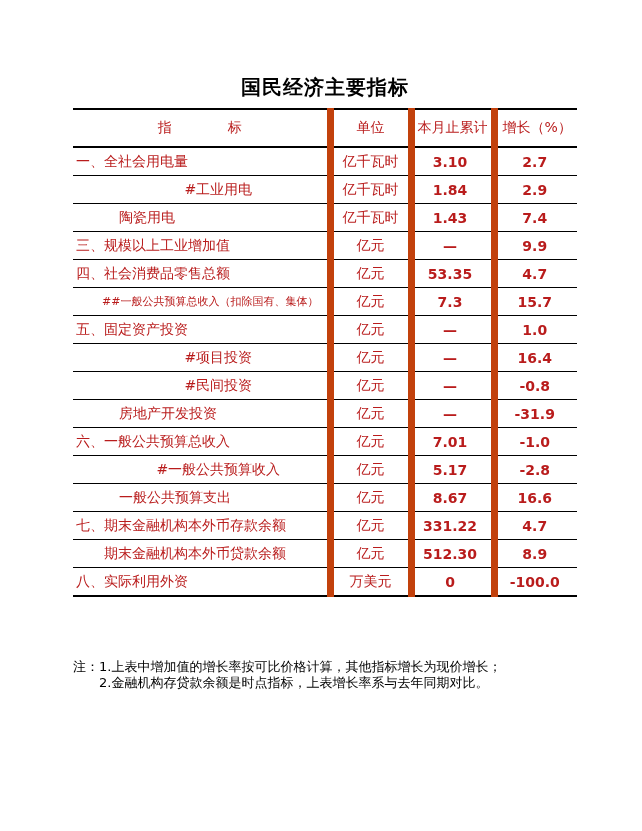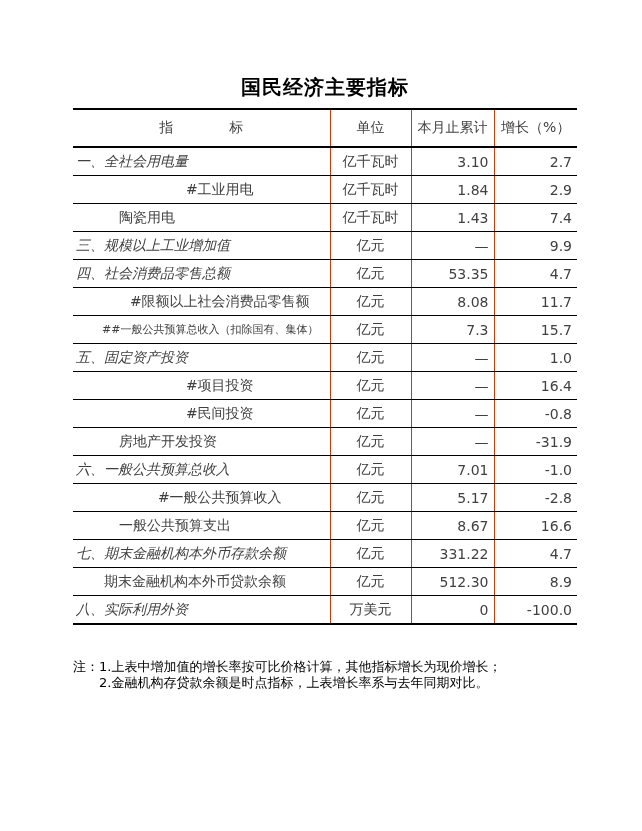--- a/index.html
+++ b/index.html
@@ -27,21 +27,21 @@
   table.report-table {
     position: absolute;
     top: 108px;
     left: 73px;
     width: 504px;
     border-collapse: collapse;
     table-layout: fixed;
     border-top: 2px solid #000;
     border-bottom: 2px solid #000;
     font-size: 14px;
-    color: #404040;
+    color: #b91c1c;
   }
   col.c1 { width: 257px; }
   col.c2 { width: 81px; }
   col.c3 { width: 83px; }
   col.c4 { width: 83px; }
   th {
     height: 36px;
     font-weight: normal;
     text-align: center;
     border-bottom: 2px solid #000;
@@ -50,25 +50,25 @@
     overflow: hidden;
   }
   td {
     height: 27px;
     padding: 0;
     border-bottom: 1px solid #000;
     white-space: nowrap;
     overflow: hidden;
   }
   tbody tr:last-child td { border-bottom: none; }
-  th + th, td + td { border-left: 1px solid #c2410c; }
+  th + th, td + td { border-left: 7px solid #c2410c; }
   .c-ind  { text-align: left; }
   .c-unit { text-align: center; }
-  .c-num  { text-align: right; padding-right: 5px; }
-  .ind0 { padding-left: 3px; font-style: italic; }
+  .c-num  { text-align: center; padding-right: 5px; font-weight: bold; }
+  .ind0 { padding-left: 3px; }
   .ind1 { padding-left: 37px; text-align: center; }
   .ind2 { padding-left: 46px; }
   .ind3 { padding-left: 31px; }
   .ind4 { padding-left: 29px; }
   .small { font-size: 11px; }
   .notes {
     position: absolute;
     top: 659px;
     left: 73px;
     width: 504px;
@@ -127,26 +127,20 @@
           <td class="c-num">—</td>
           <td class="c-num">9.9</td>
         </tr>
         <tr>
           <td class="c-ind ind0">四、社会消费品零售总额</td>
           <td class="c-unit">亿元</td>
           <td class="c-num">53.35</td>
           <td class="c-num">4.7</td>
         </tr>
         <tr>
-          <td class="c-ind ind1">#限额以上社会消费品零售额</td>
-          <td class="c-unit">亿元</td>
-          <td class="c-num">8.08</td>
-          <td class="c-num">11.7</td>
-        </tr>
-        <tr>
           <td class="c-ind ind4 small">##一般公共预算总收入（扣除国有、集体）</td>
           <td class="c-unit">亿元</td>
           <td class="c-num">7.3</td>
           <td class="c-num">15.7</td>
         </tr>
         <tr>
           <td class="c-ind ind0">五、固定资产投资</td>
           <td class="c-unit">亿元</td>
           <td class="c-num">—</td>
           <td class="c-num">1.0</td>

